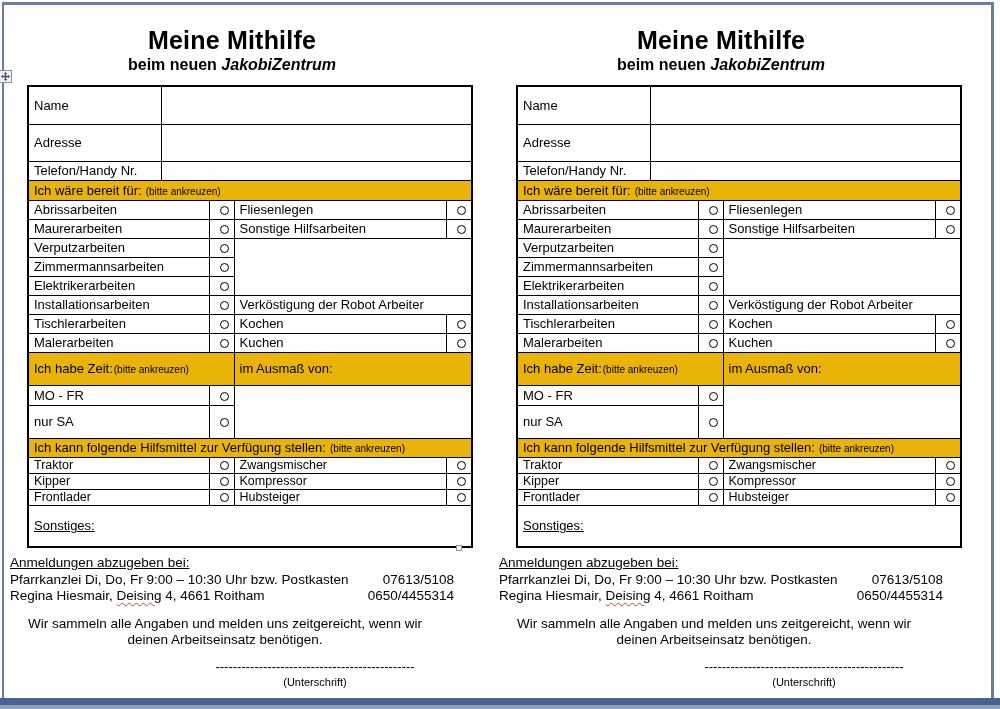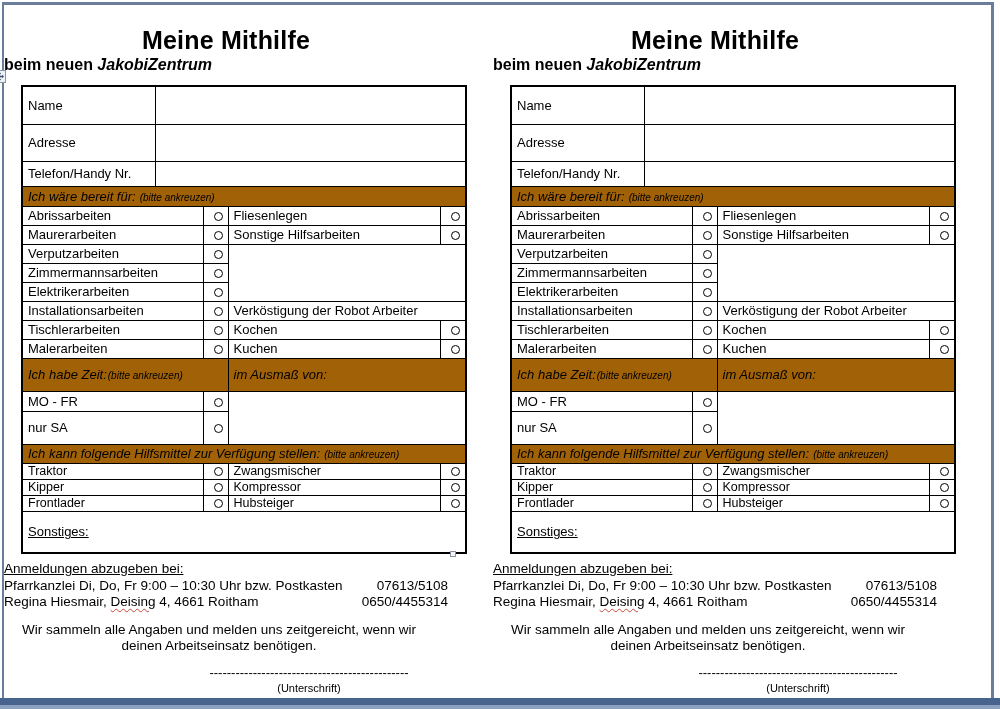--- a/index.html
+++ b/index.html
@@ -6,44 +6,44 @@
   html,body { width:1000px; height:709px; background:#fff; overflow:hidden;
     font-family:"Liberation Sans","DejaVu Sans",sans-serif; color:#000; }
 
   
   .page-frame { position:absolute; top:2px; left:2px; width:992px; height:696px;
     border-top:3px solid #6a7d9a; border-left:2px solid #6a7d9a; border-right:3px solid #6a7d9a;
     background:#fff; }
   .bottom-bar { position:absolute; top:698px; left:0; width:1000px; height:7px; background:#48638d; }
   .bottom-bar-edge { position:absolute; top:705px; left:0; width:1000px; height:4px; background:#8ca1bf; }
 
-  .sheet { position:absolute; top:26px; left:4px; display:flex; gap:45px; }
+  .sheet { position:absolute; top:26px; left:10px; display:flex; gap:45px; }
   .form-col { width:444px; position:relative; }
 
   .form-title { text-align:center; font-size:25px; font-weight:bold; letter-spacing:.2px; }
-  .form-subtitle { font-size:16px; font-weight:bold; margin-top:1px; }
+  .form-subtitle { text-align:center; font-size:16px; font-weight:bold; margin-top:1px; }
   .brand { font-style:italic; }
 
   .table-wrap { position:relative; margin-top:11px;padding-left:17px; }
   .move-handle { position:absolute; left:-11px; top:-15px; width:13px; height:13px;
     background:#eef0f2; border:1px solid #8a93a5; display:flex; align-items:center; justify-content:center; }
   .resize-handle { position:absolute; right:-8px; bottom:-3px; width:6px; height:6px;
     border:1px solid #8a93a5; background:#f5f6f8; }
 
   table.form { border-collapse:collapse; width:444px; table-layout:fixed;
     border:2px solid #000; font-size:13px; }
   table.form td { border:1px solid #000; vertical-align:middle; padding:0 0 0 5px; overflow:hidden; }
   td.circle-cell { padding:0; text-align:center; }
   .circle { display:inline-block; width:9px; height:9px; border:1.5px solid #000;
     border-radius:50%; vertical-align:middle; }
-  tr.h38 { height:38px; } tr.h37 { height:37px; } tr.h25 { height:25px;border-radius:7px; }
+  tr.h38 { height:38px; } tr.h37 { height:37px; } tr.h25 { height:19px;border-radius:7px; }
   tr.h20 { height:20px; } tr.h19 { height:19px; } tr.h21 { height:33px; }
   tr.h16 { height:16px;margin-top:8px; } tr.h16 td { font-size:12.5px; }
   tr.h42 { height:42px; }
-  td.beige { background:#a16207;font-style:italic; }
+  td.beige { background:#eab308; }
   .note { font-size:10px; margin-left:4px; }
   .note.tight { margin-left:1px; }
   td.top { vertical-align:top; padding-top:1px; }
   .underline { text-decoration:underline; }
 
   .footer { margin-top:7px; font-size:13.5px; line-height:16.5px; }
   .contact-line { display:flex; justify-content:space-between; }
   .misspell { text-decoration:underline wavy #c9473a; text-decoration-thickness:1px; text-underline-offset:2px; }
   .footer-note { margin-top:11px; width:430px;text-align:center; }
   .signature { margin-top:10px; margin-left:190px; width:230px; text-align:center; }

